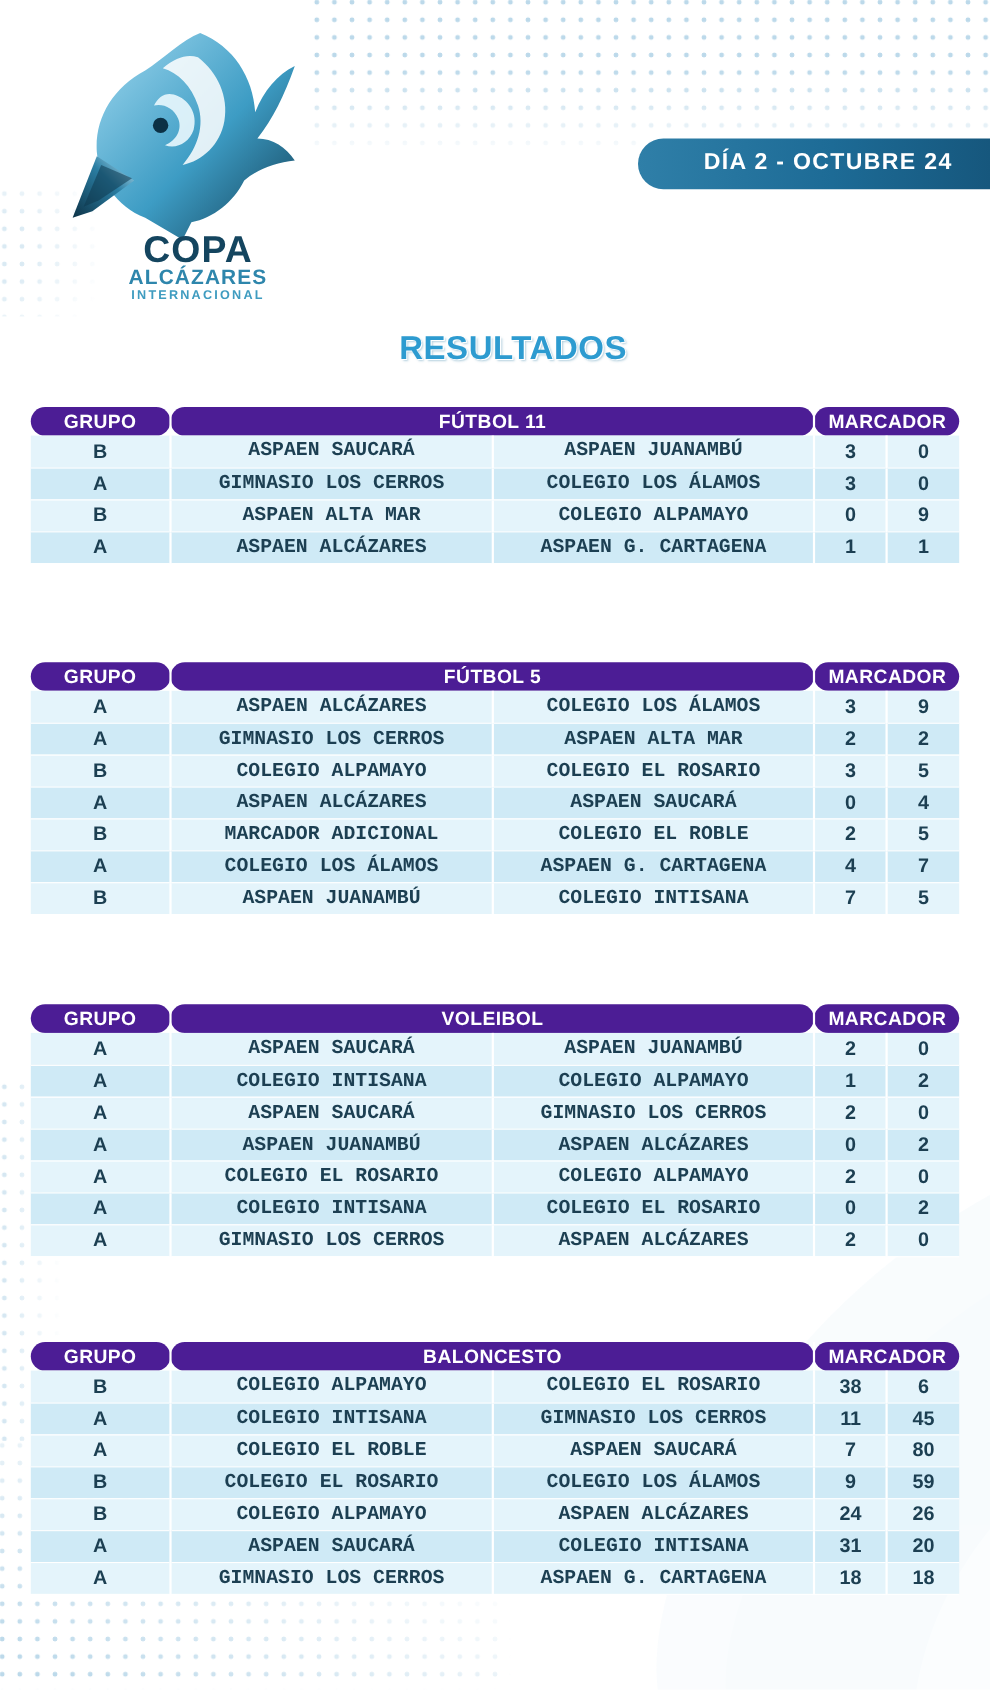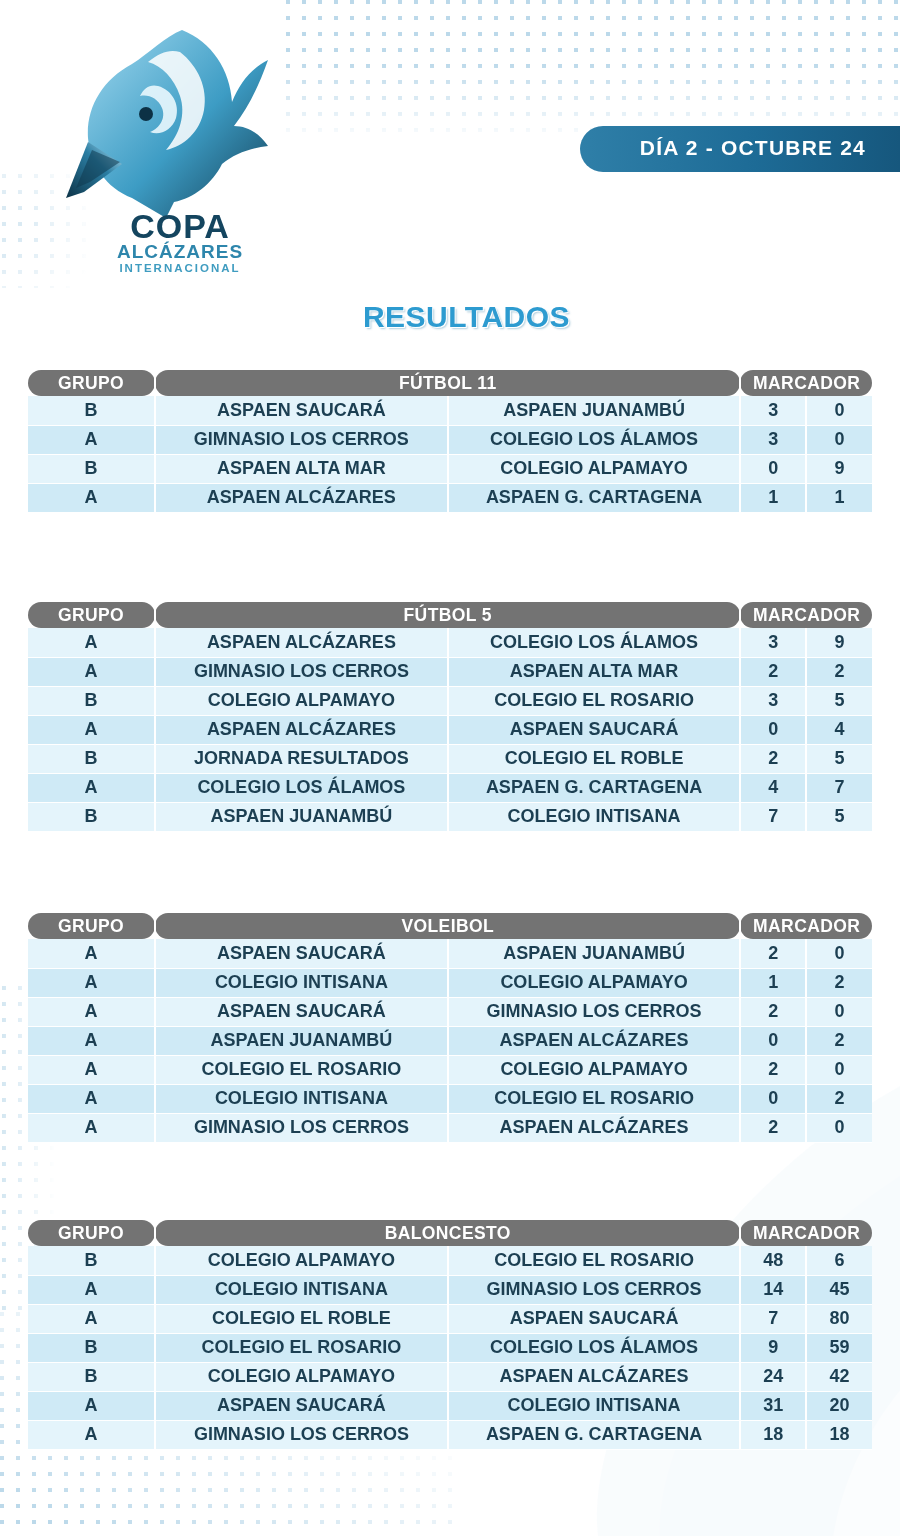--- a/index.html
+++ b/index.html
@@ -69,21 +69,21 @@
     left: 28px;
     width: 844px;
   }
   table.results {
     width: 100%;
     border-collapse: collapse;
     table-layout: fixed;
     font-size: 17.5px;
   }
   table.results thead th {
-    background: #737373;
+    background: #4c1d95;
     color: #ffffff;
     font-weight: bold;
     font-size: 17.5px;
     letter-spacing: .4px;
     height: 26px;
     padding: 2px 0;
     text-align: center;
     border-radius: 13px;
   }
   table.results thead th.grp { border-right: 2px solid #ffffff; }
@@ -94,21 +94,21 @@
     color: #1c3f52;
     font-size: 18px;
     font-weight: bold;
     border-bottom: 1px solid #ffffff;
     border-right: 2px solid #ffffff;
   }
   table.results tbody tr td:last-child { border-right: none; }
   table.results tbody tr:nth-child(odd) td { background: #e4f4fb; }
   table.results tbody tr:nth-child(even) td { background: #cfeaf6; }
   table.results tbody td.group { width: 112px; }
-  table.results tbody td.team { font-weight: bold; }
+  table.results tbody td.team { font-weight: bold; font-family: Liberation Mono, monospace; }
   table.results tbody td.score { width: 57px; }
 
   col.c-group { width: 112px; }
   col.c-home  { width: 258px; }
   col.c-away  { width: 258px; }
   col.c-s1    { width: 58px; }
   col.c-s2    { width: 58px; }
 </style>
 </head>
 <body>
@@ -252,21 +252,21 @@
         </tr>
         <tr>
           <td class="group">A</td>
           <td class="team">ASPAEN ALCÁZARES</td>
           <td class="team">ASPAEN SAUCARÁ</td>
           <td class="score">0</td>
           <td class="score">4</td>
         </tr>
         <tr>
           <td class="group">B</td>
-          <td class="team">JORNADA RESULTADOS</td>
+          <td class="team">MARCADOR ADICIONAL</td>
           <td class="team">COLEGIO EL ROBLE</td>
           <td class="score">2</td>
           <td class="score">5</td>
         </tr>
         <tr>
           <td class="group">A</td>
           <td class="team">COLEGIO LOS ÁLAMOS</td>
           <td class="team">ASPAEN G. CARTAGENA</td>
           <td class="score">4</td>
           <td class="score">7</td>
@@ -364,28 +364,28 @@
           <th class="grp">GRUPO</th>
           <th class="sport" colspan="2">BALONCESTO</th>
           <th colspan="2">MARCADOR</th>
         </tr>
       </thead>
       <tbody>
         <tr>
           <td class="group">B</td>
           <td class="team">COLEGIO ALPAMAYO</td>
           <td class="team">COLEGIO EL ROSARIO</td>
-          <td class="score">48</td>
+          <td class="score">38</td>
           <td class="score">6</td>
         </tr>
         <tr>
           <td class="group">A</td>
           <td class="team">COLEGIO INTISANA</td>
           <td class="team">GIMNASIO LOS CERROS</td>
-          <td class="score">14</td>
+          <td class="score">11</td>
           <td class="score">45</td>
         </tr>
         <tr>
           <td class="group">A</td>
           <td class="team">COLEGIO EL ROBLE</td>
           <td class="team">ASPAEN SAUCARÁ</td>
           <td class="score">7</td>
           <td class="score">80</td>
         </tr>
         <tr>
@@ -393,21 +393,21 @@
           <td class="team">COLEGIO EL ROSARIO</td>
           <td class="team">COLEGIO LOS ÁLAMOS</td>
           <td class="score">9</td>
           <td class="score">59</td>
         </tr>
         <tr>
           <td class="group">B</td>
           <td class="team">COLEGIO ALPAMAYO</td>
           <td class="team">ASPAEN ALCÁZARES</td>
           <td class="score">24</td>
-          <td class="score">42</td>
+          <td class="score">26</td>
         </tr>
         <tr>
           <td class="group">A</td>
           <td class="team">ASPAEN SAUCARÁ</td>
           <td class="team">COLEGIO INTISANA</td>
           <td class="score">31</td>
           <td class="score">20</td>
         </tr>
         <tr>
           <td class="group">A</td>

